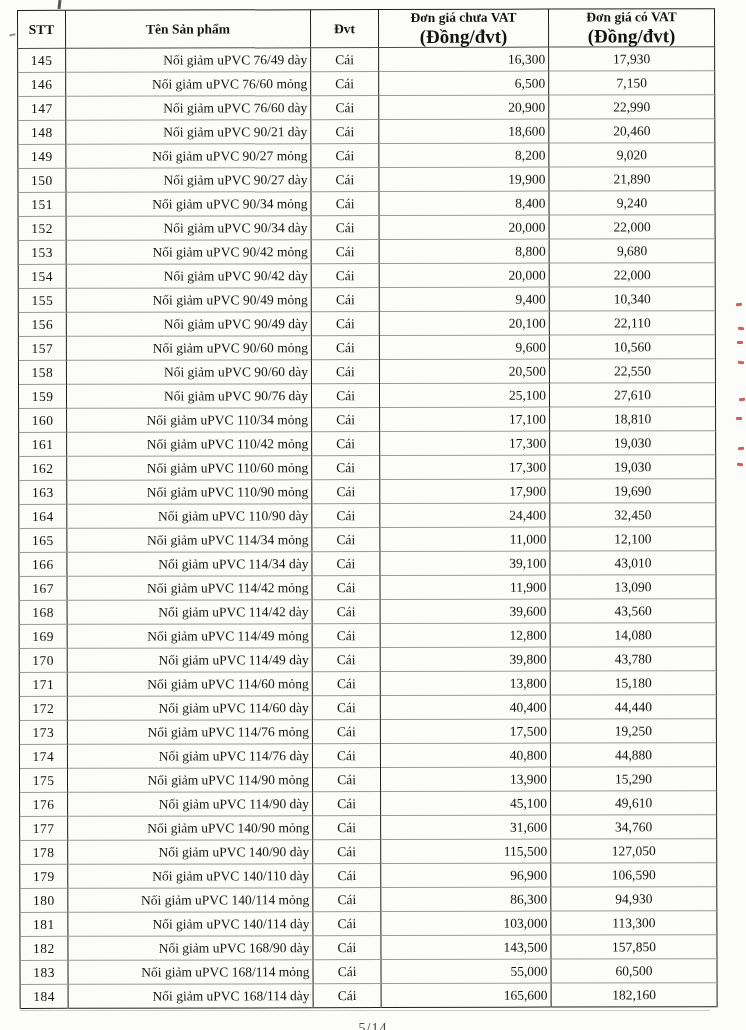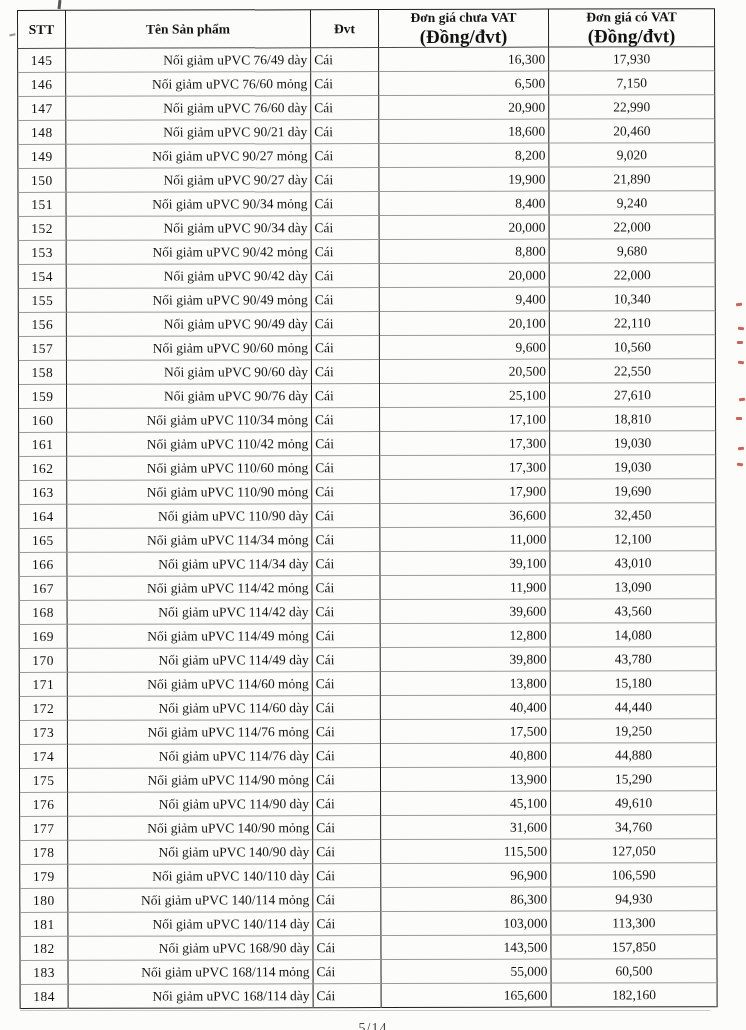--- a/index.html
+++ b/index.html
@@ -34,21 +34,21 @@
     font-weight:bold;font-size:13.5px;line-height:1.15;
     padding:0 2px;
   }
   table.price td{
     border-top:1px solid var(--row-line);
     height:23px;font-size:13.5px;vertical-align:middle;
     padding:0 3px;white-space:nowrap;overflow:hidden;
   }
   td.c0{text-align:center;font-size:13px;letter-spacing:.5px;border-radius:7px;}
   td.c1{text-align:right;padding-left:5px;}
-  td.c2{text-align:left;font-family:Liberation Serif, serif;}
+  td.c2{text-align:center;font-family:Liberation Serif, serif;}
   td.c3{text-align:right;padding-right:15px;}
   td.c4{text-align:center;padding-right:23px;}
   .hdr-sub{font-weight:bold;font-size:19px;}
   
   .artifact{position:absolute;pointer-events:none;}
   .tick-top{left:58px;top:0;width:3px;height:9px;background:#3a3a3a;transform:rotate(6deg);opacity:.85;}
   .comma-left{left:9px;top:30px;width:6px;height:4px;border-bottom:2px solid #6a6a6a;transform:rotate(-12deg);opacity:.7;}
   .shadow-bottom{left:20px;top:1010px;width:690px;height:1px;background:#bdbdbd;opacity:.8;}
   .red-mark{width:6px;height:2.5px;background:var(--artifact-red);opacity:.85;border-radius:1px;}
   .footer-page{
@@ -218,21 +218,21 @@
           <td class="c0">163</td>
           <td class="c1">Nối giảm uPVC 110/90 mỏng</td>
           <td class="c2">Cái</td>
           <td class="c3">17,900</td>
           <td class="c4">19,690</td>
         </tr>
         <tr>
           <td class="c0">164</td>
           <td class="c1">Nối giảm uPVC 110/90 dày</td>
           <td class="c2">Cái</td>
-          <td class="c3">36,600</td>
+          <td class="c3">24,400</td>
           <td class="c4">32,450</td>
         </tr>
         <tr>
           <td class="c0">165</td>
           <td class="c1">Nối giảm uPVC 114/34 mỏng</td>
           <td class="c2">Cái</td>
           <td class="c3">11,000</td>
           <td class="c4">12,100</td>
         </tr>
         <tr>

